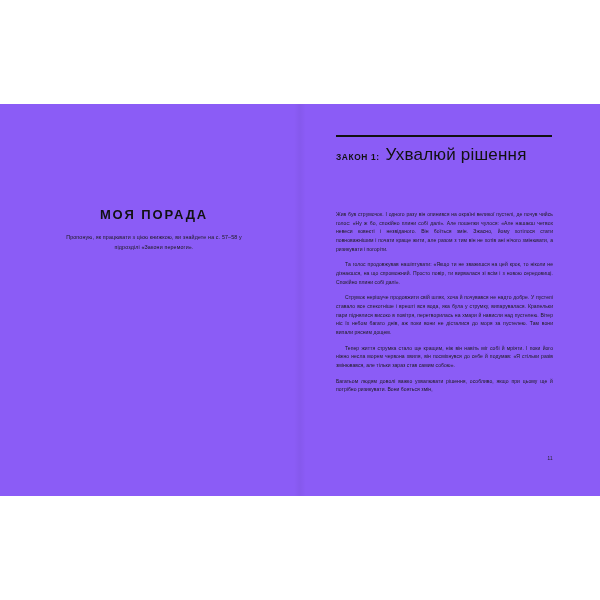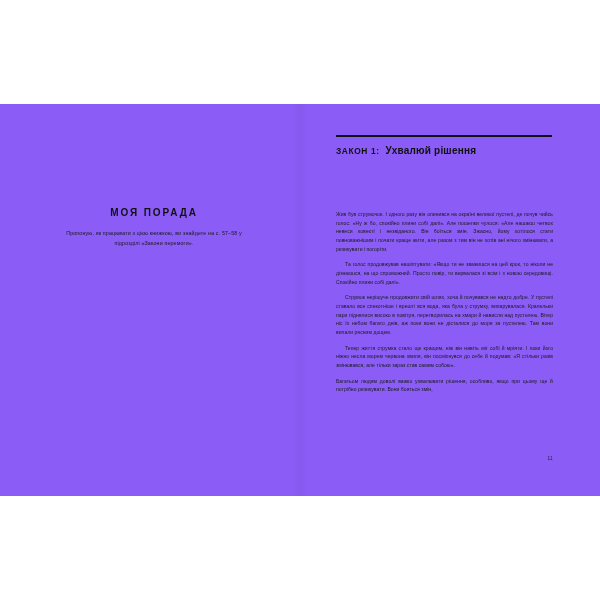--- a/index.html
+++ b/index.html
@@ -65,21 +65,21 @@
   
   .advice-block {
     position: absolute;
     left: 63px;
     top: 103px;
     width: 182px;
     text-align: center;
   }
 
   .advice-title {
-    font-size: 10px;
+    font-size: 13px;
     letter-spacing: 1.9px;
     font-weight: bold;
     color: #111111;
     margin-bottom: 11px;
     text-transform: uppercase;
   }
 
   .advice-text {
     font-size: 5.3px;
     line-height: 1.85;
@@ -109,22 +109,22 @@
 
   .chapter-law {
     font-size: 8.4px;
     font-weight: bold;
     letter-spacing: 0.6px;
     color: #111111;
     text-transform: uppercase;
   }
 
   .chapter-title {
-    font-size: 10px;
-    font-weight: bold;
+    font-size: 17px;
+    font-weight: normal;
     color: #111111;
     letter-spacing: 0.2px;
   }
 
   
   .body-col {
     position: absolute;
     left: 36px;
     top: 106px;
     width: 217px;

